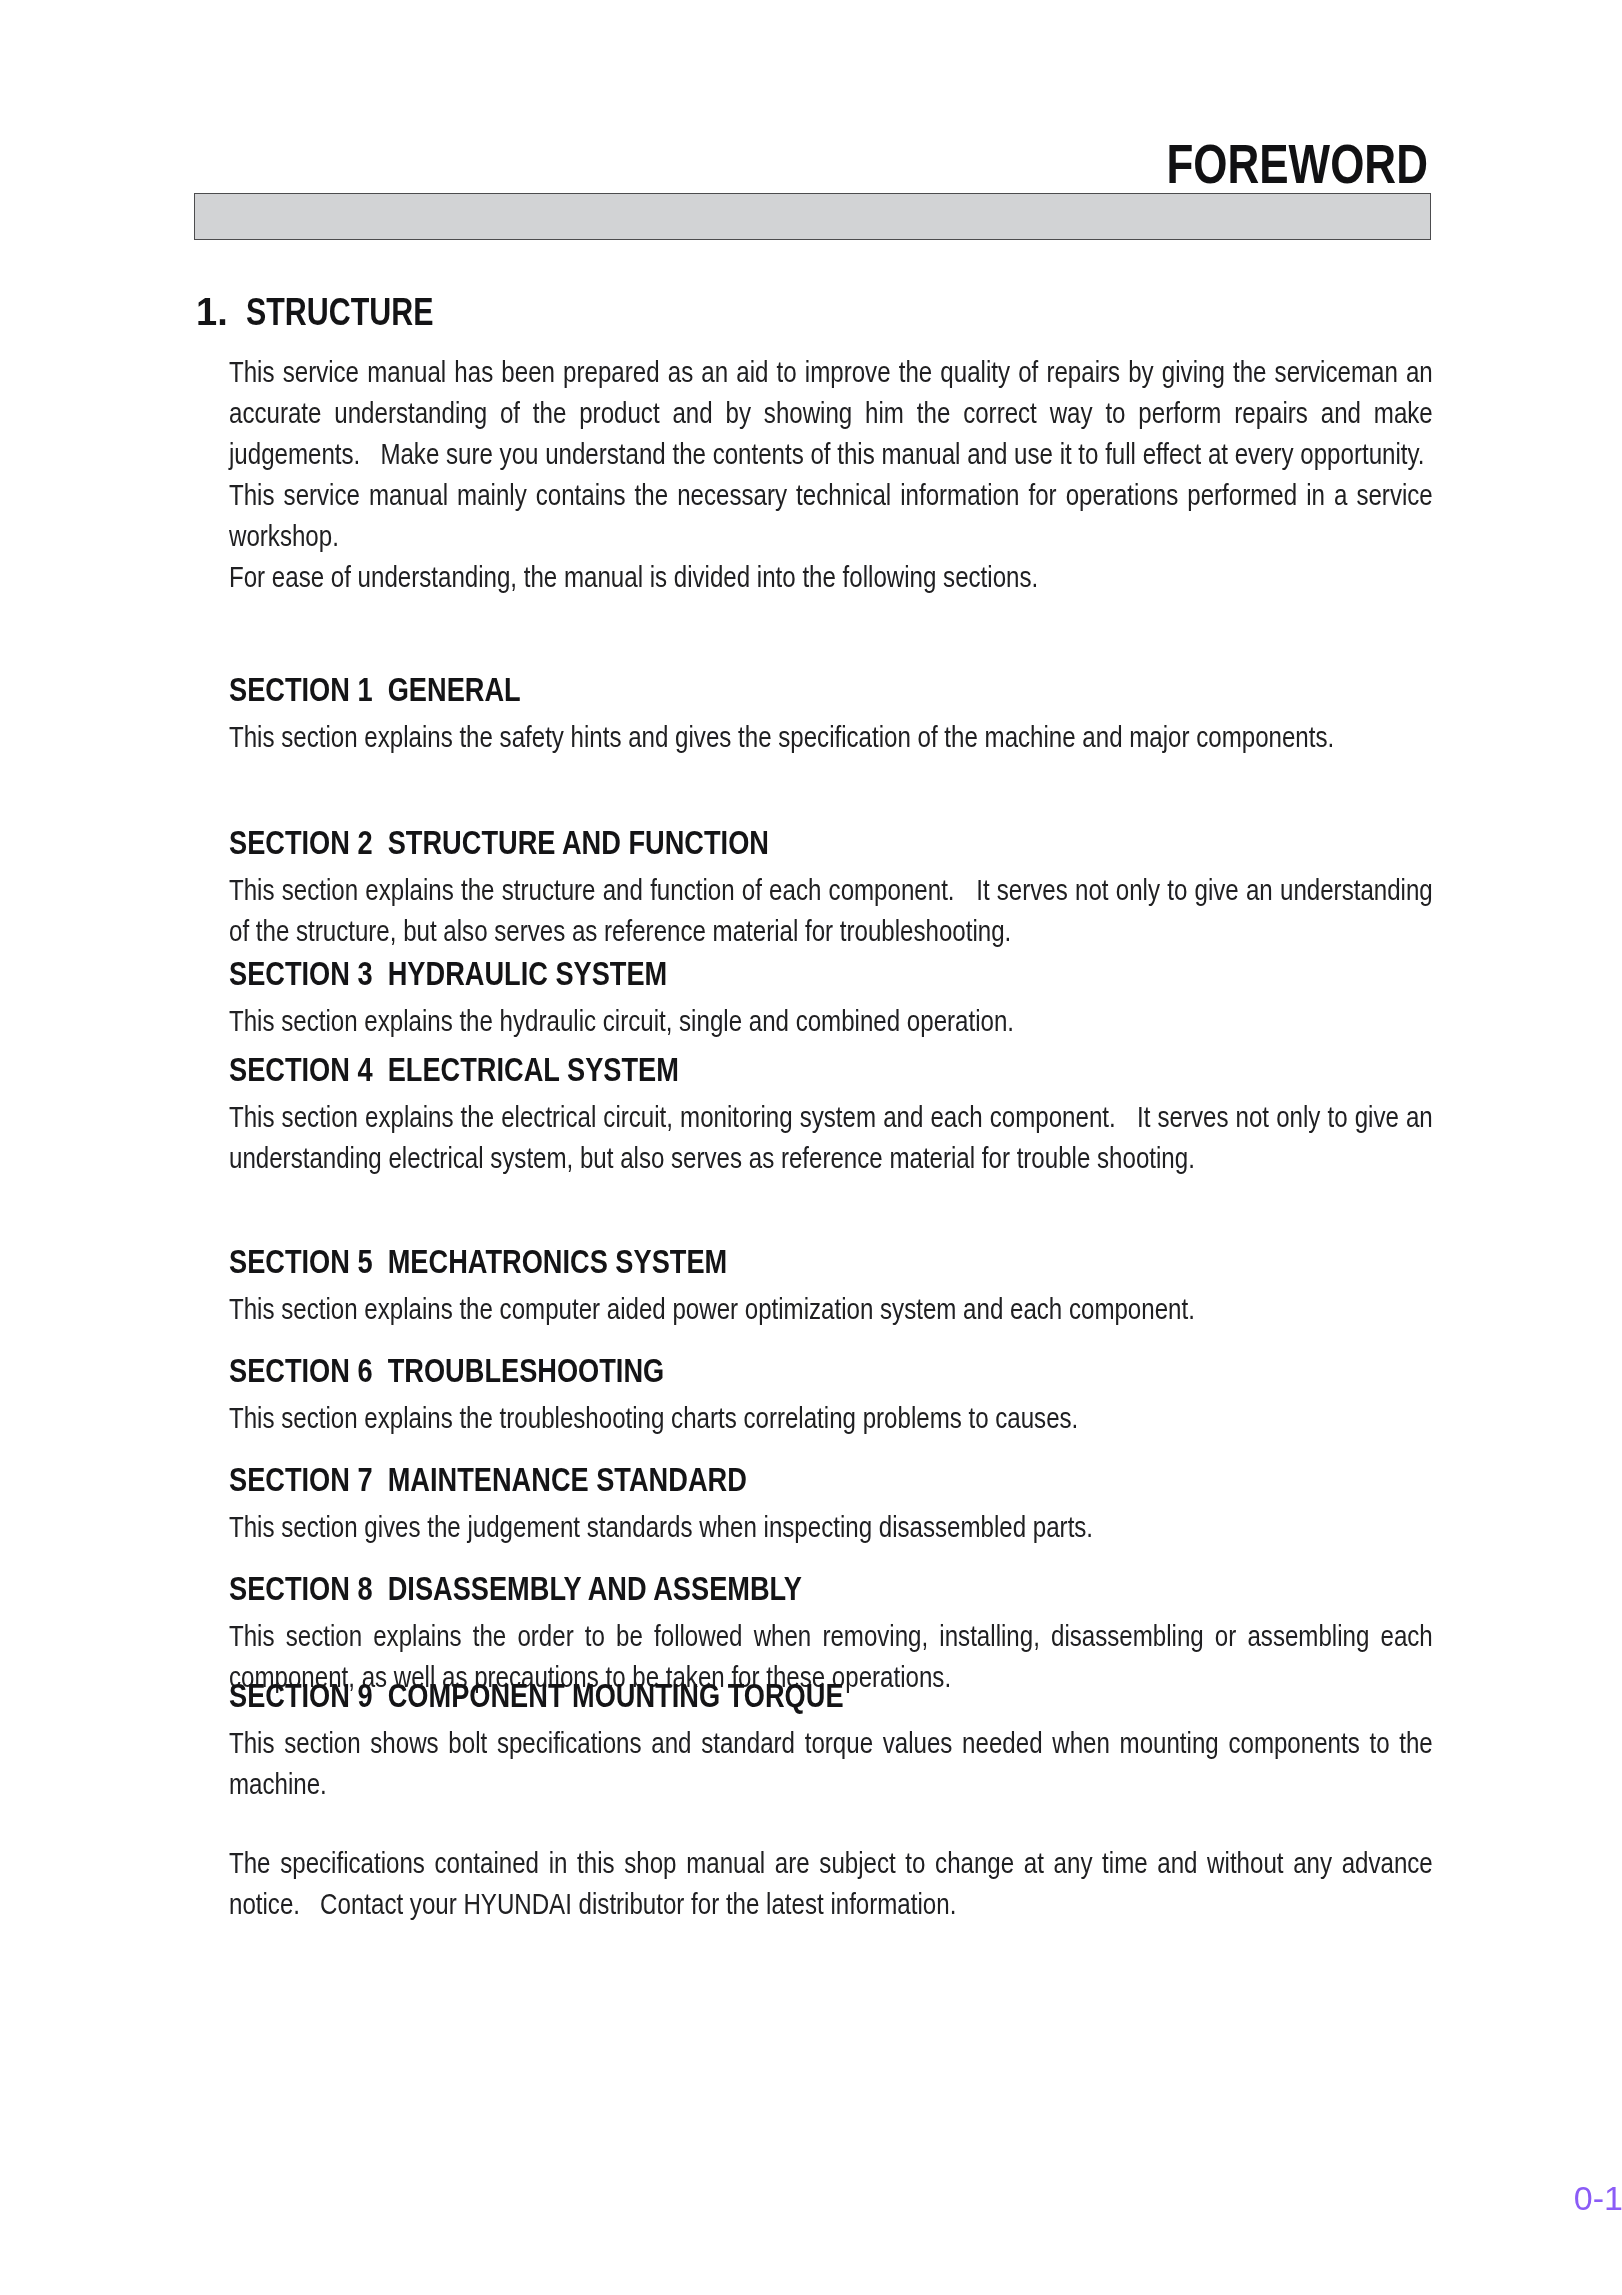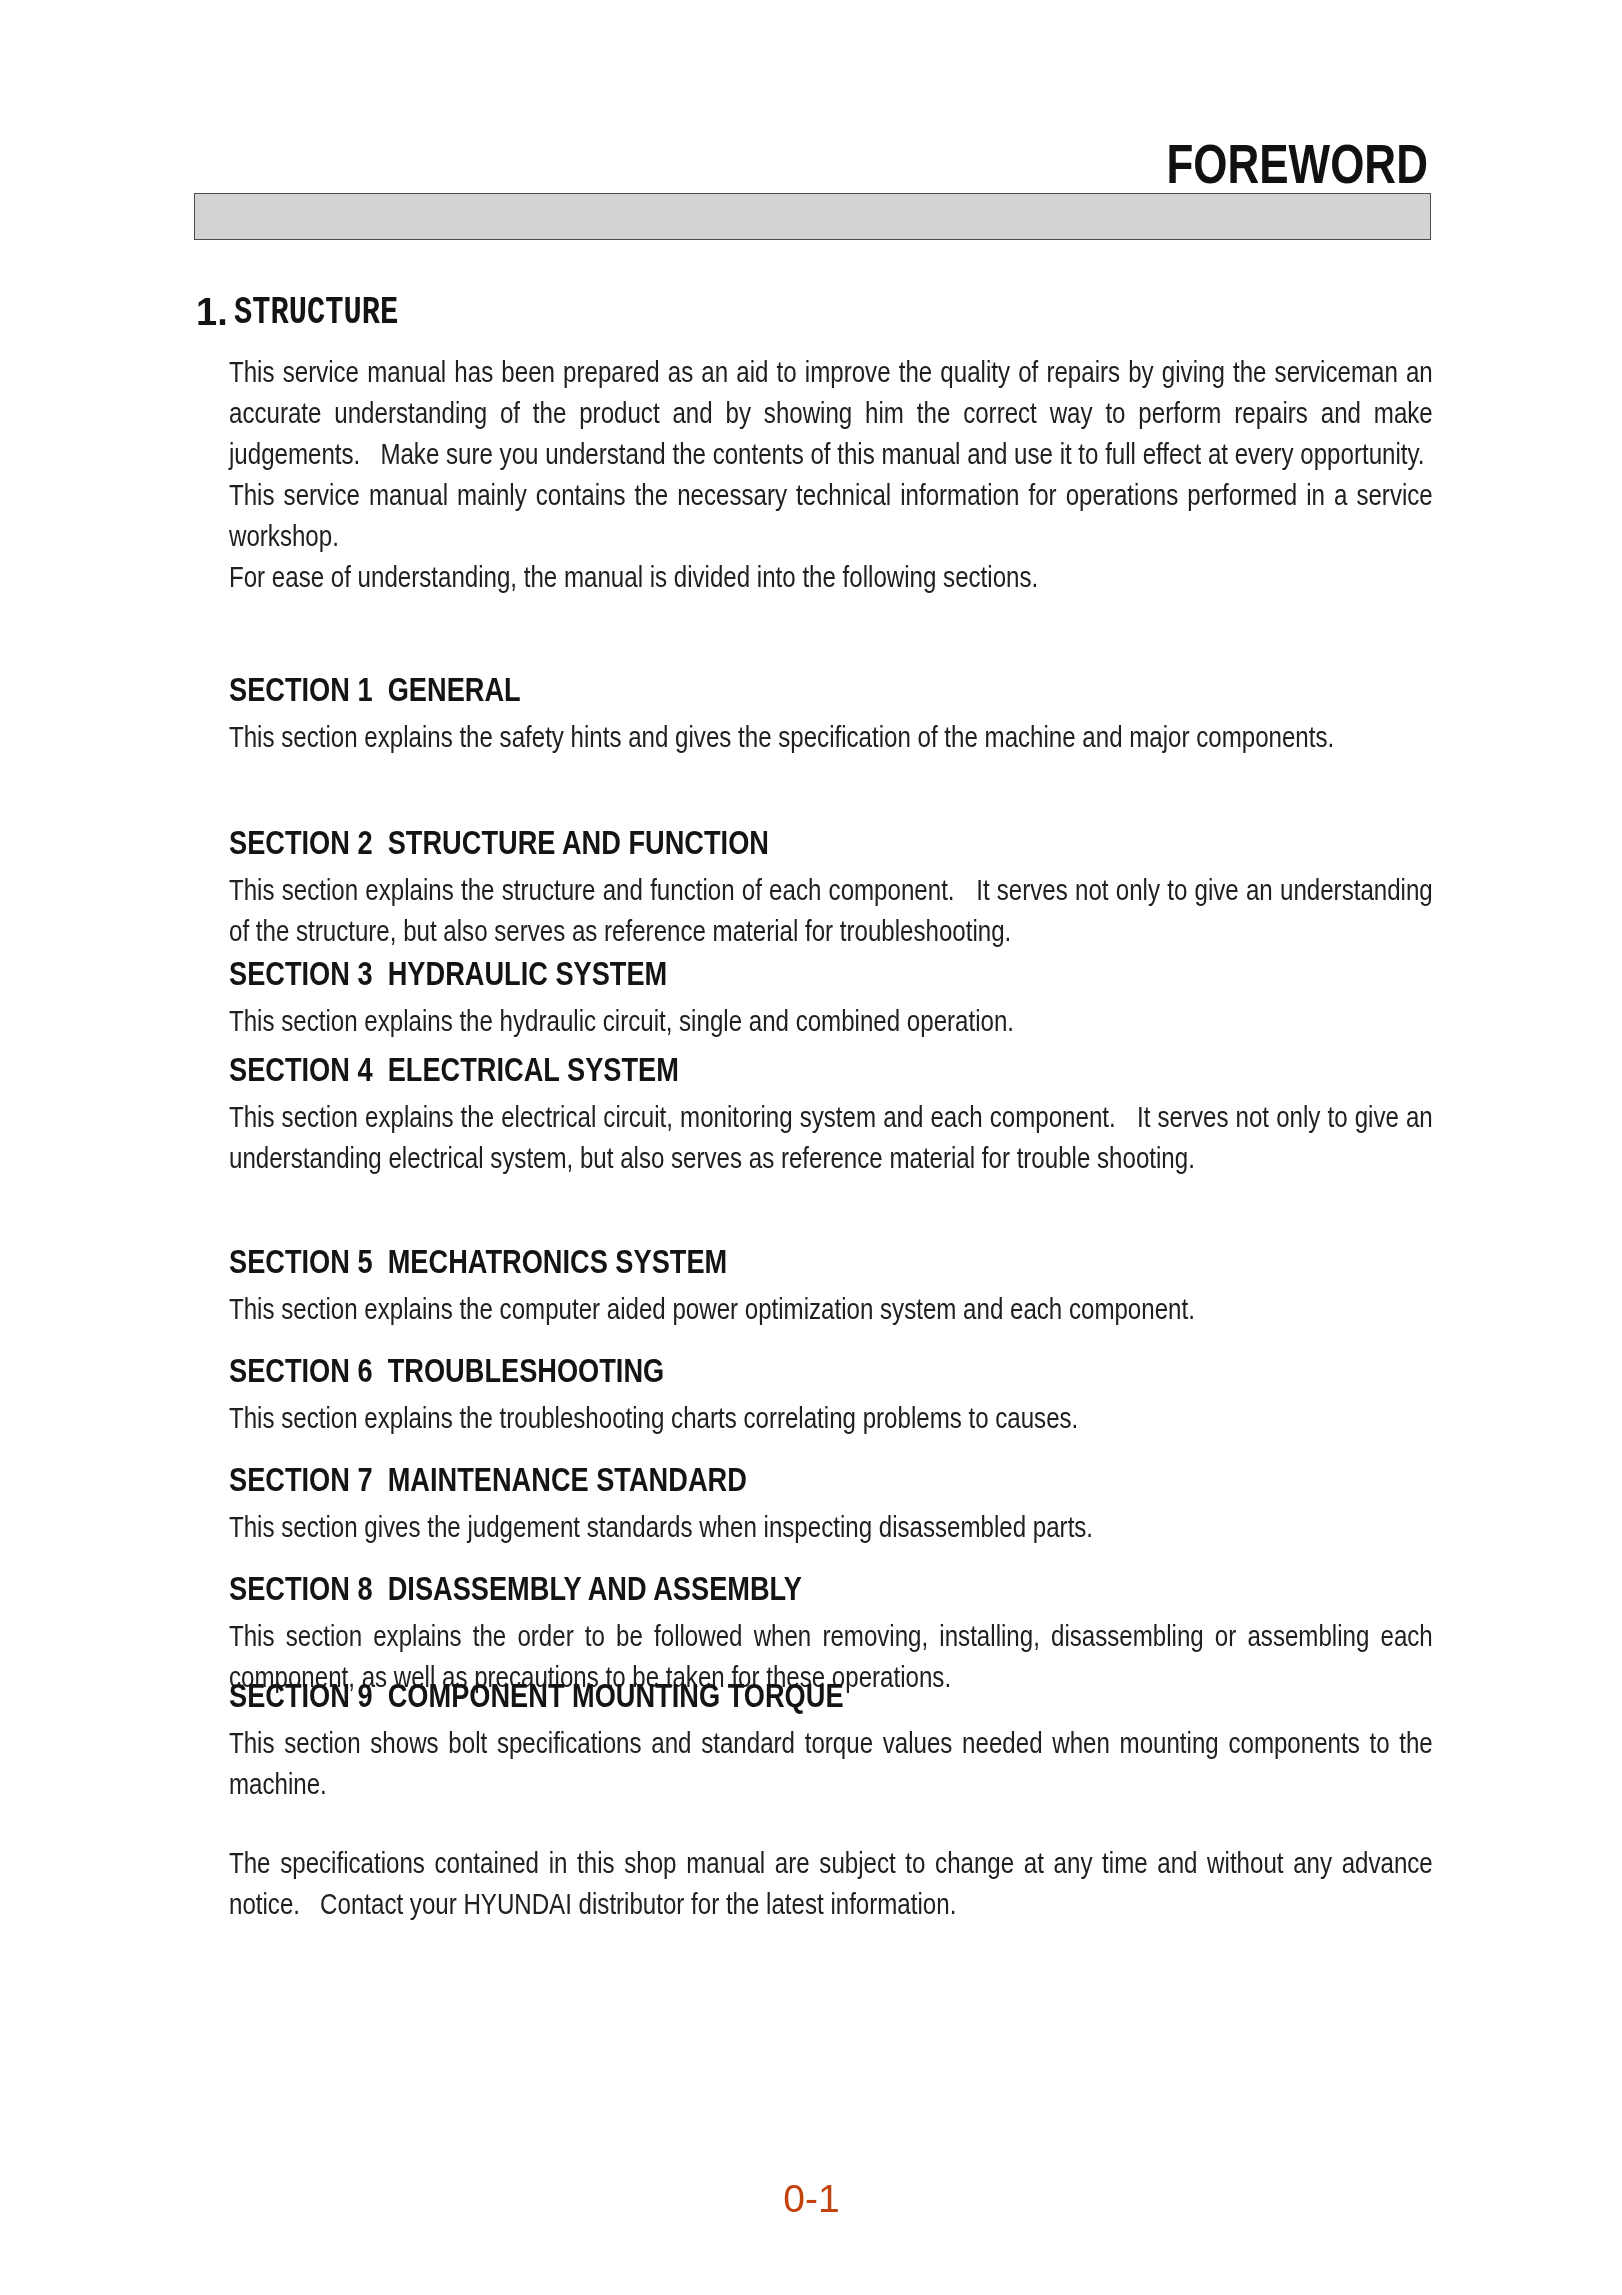--- a/index.html
+++ b/index.html
@@ -25,21 +25,21 @@
     border:1.3px solid #4c4c4e;
     box-sizing:border-box;
   }
   
   .h1num, .h1text {
     position:absolute; top:292px;
     font-size:38px; line-height:41px; font-weight:700; color:#141416;
     white-space:pre;
   }
   .h1num  { left:196px; }
-  .h1text { left:234px;font-family:Liberation Mono, monospace; }
+  .h1text { left:246px; }
   .cond { display:inline-block; transform:scaleX(0.80); transform-origin:0 50%; white-space:pre; }
   
   .intro { position:absolute; left:229px; top:351px; }
   .bodytext {
     width:1468px;
     transform:scaleX(0.82); transform-origin:0 0;
     font-size:29.4px; line-height:41px;
     text-align:justify; text-justify:inter-word;
     white-space:pre-wrap;
     margin:0;
@@ -54,21 +54,21 @@
   .closing { position:absolute; left:229px; top:1842px; }
   
   .watermark {
     position:absolute; left:224px; top:1101px;
     font-size:89px; line-height:89px; font-weight:400;
     white-space:nowrap; z-index:10;
   }
   
   .pagenum {
     position:absolute; left:0; top:2178px; width:100%;
-    text-align:center; font-size:39px; line-height:41px; color:#c2410c;
+    text-align:right; font-size:34px; line-height:41px; color:#8b5cf6;
   }
 </style>
 </head>
 <body>
 
 <div class="page">
 
   <div class="foreword"><span class="cond">FOREWORD</span></div>
 
   <div class="bar" style="background: rgb(210, 211, 213); border-color: rgb(76, 76, 78);"></div>

